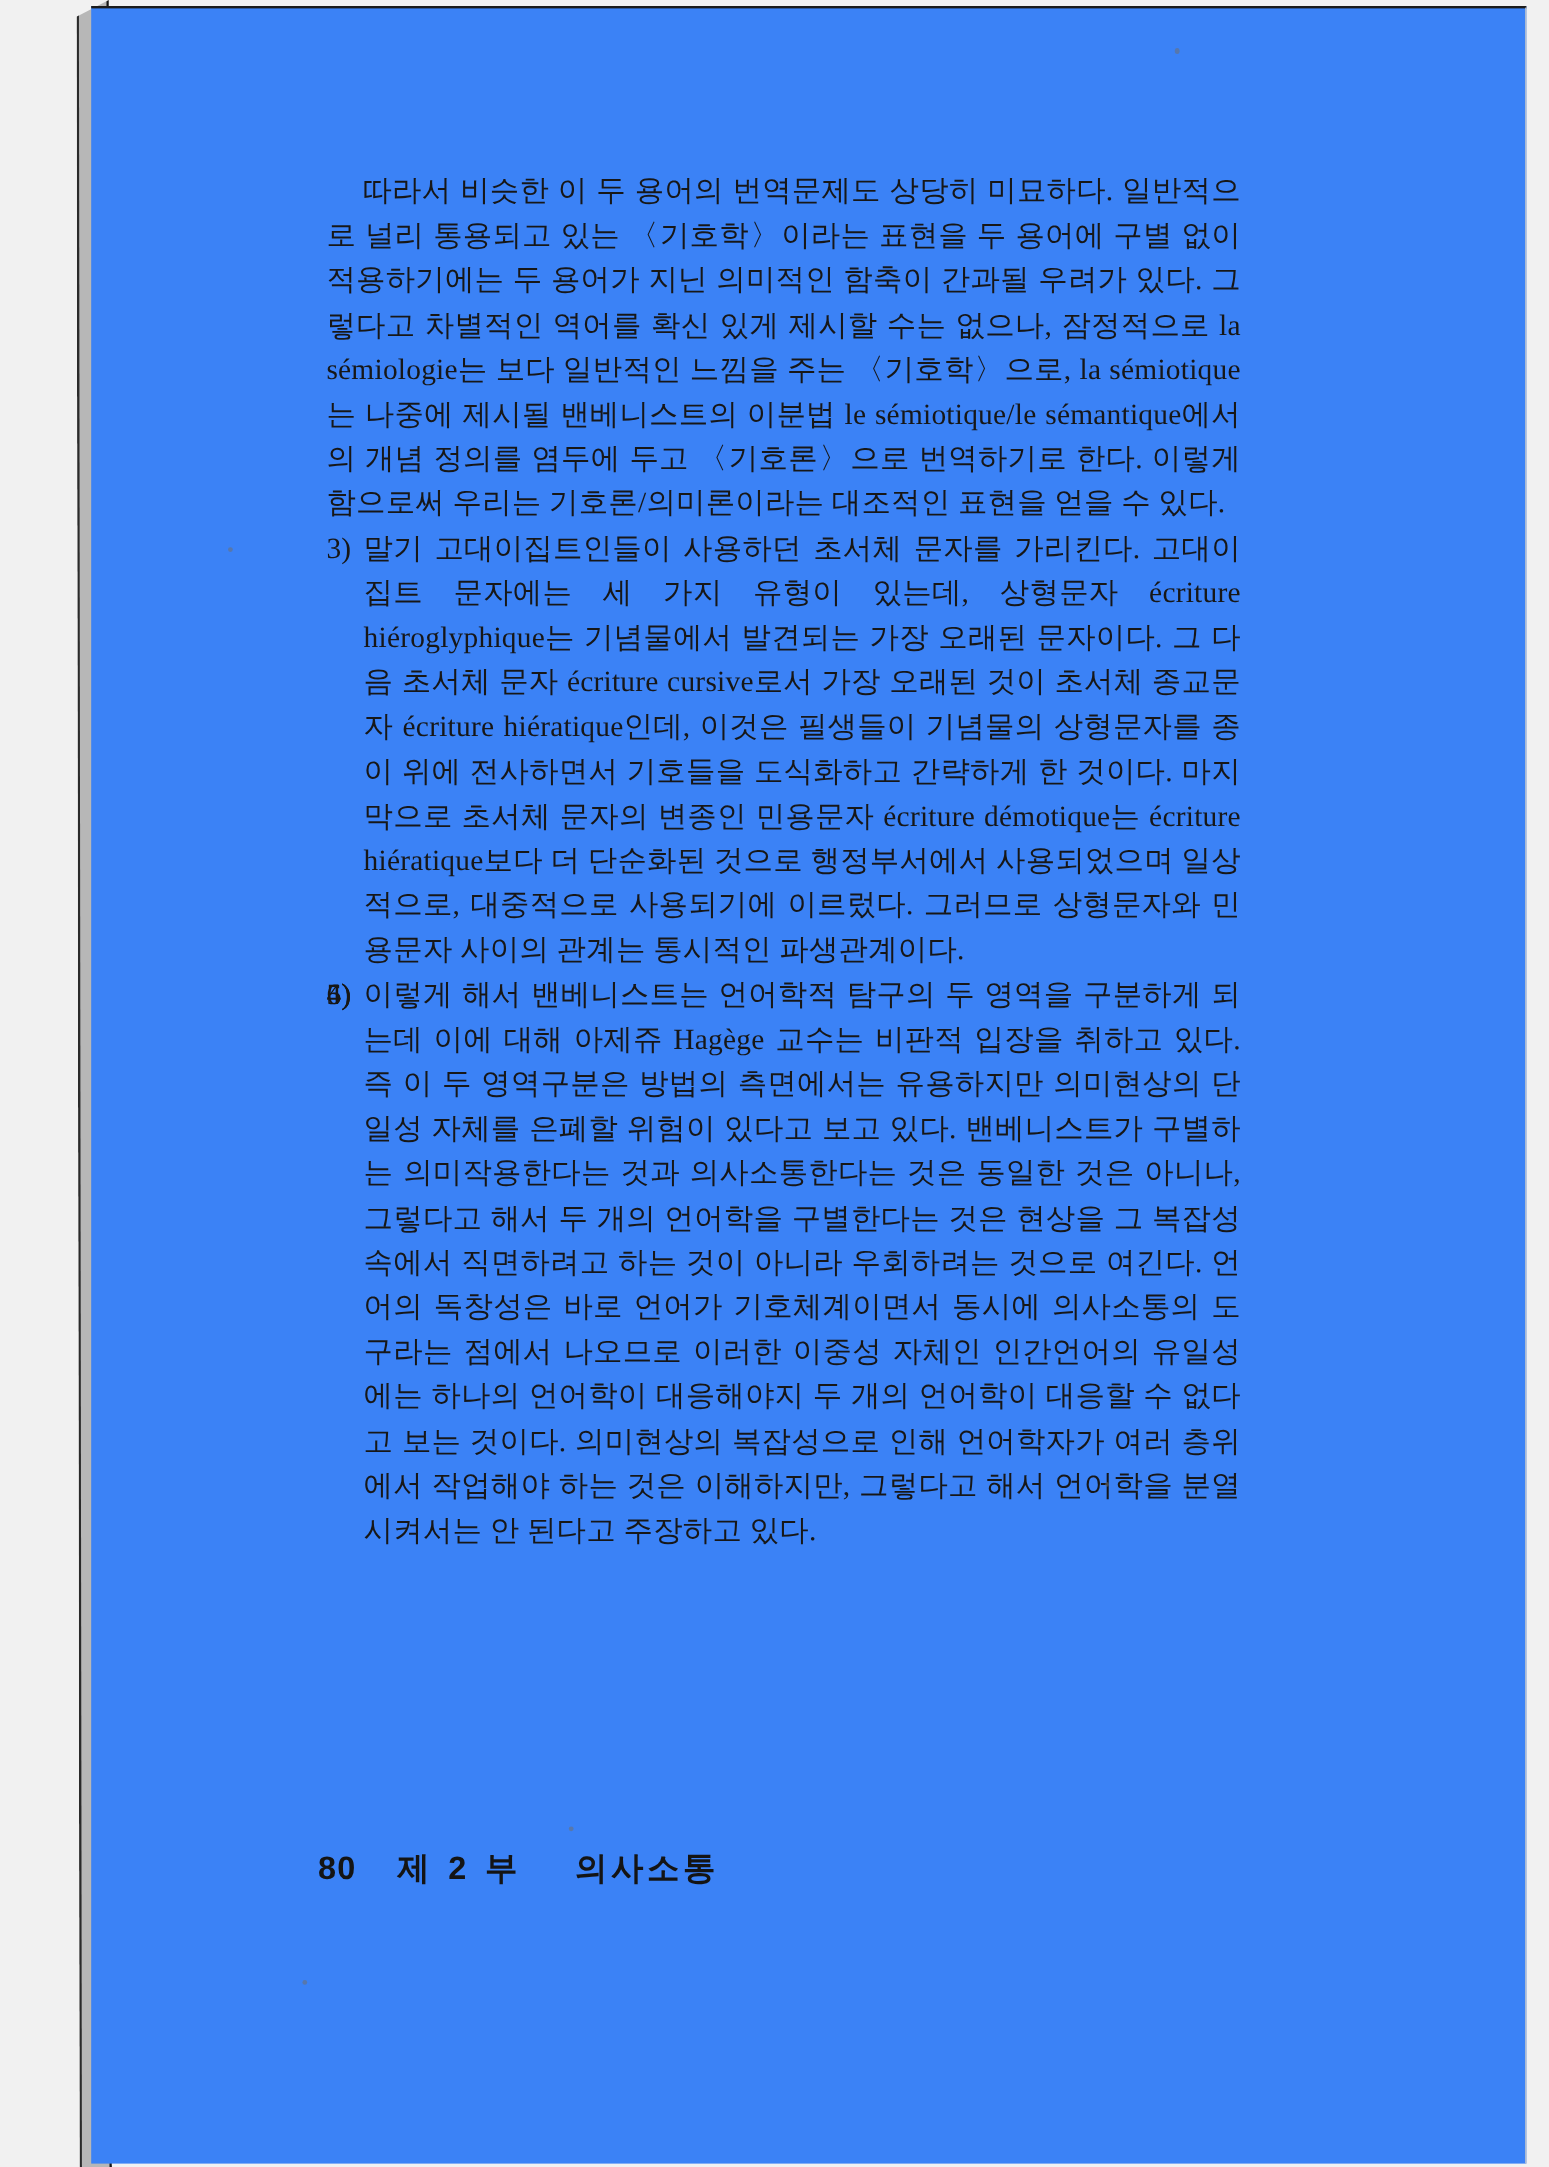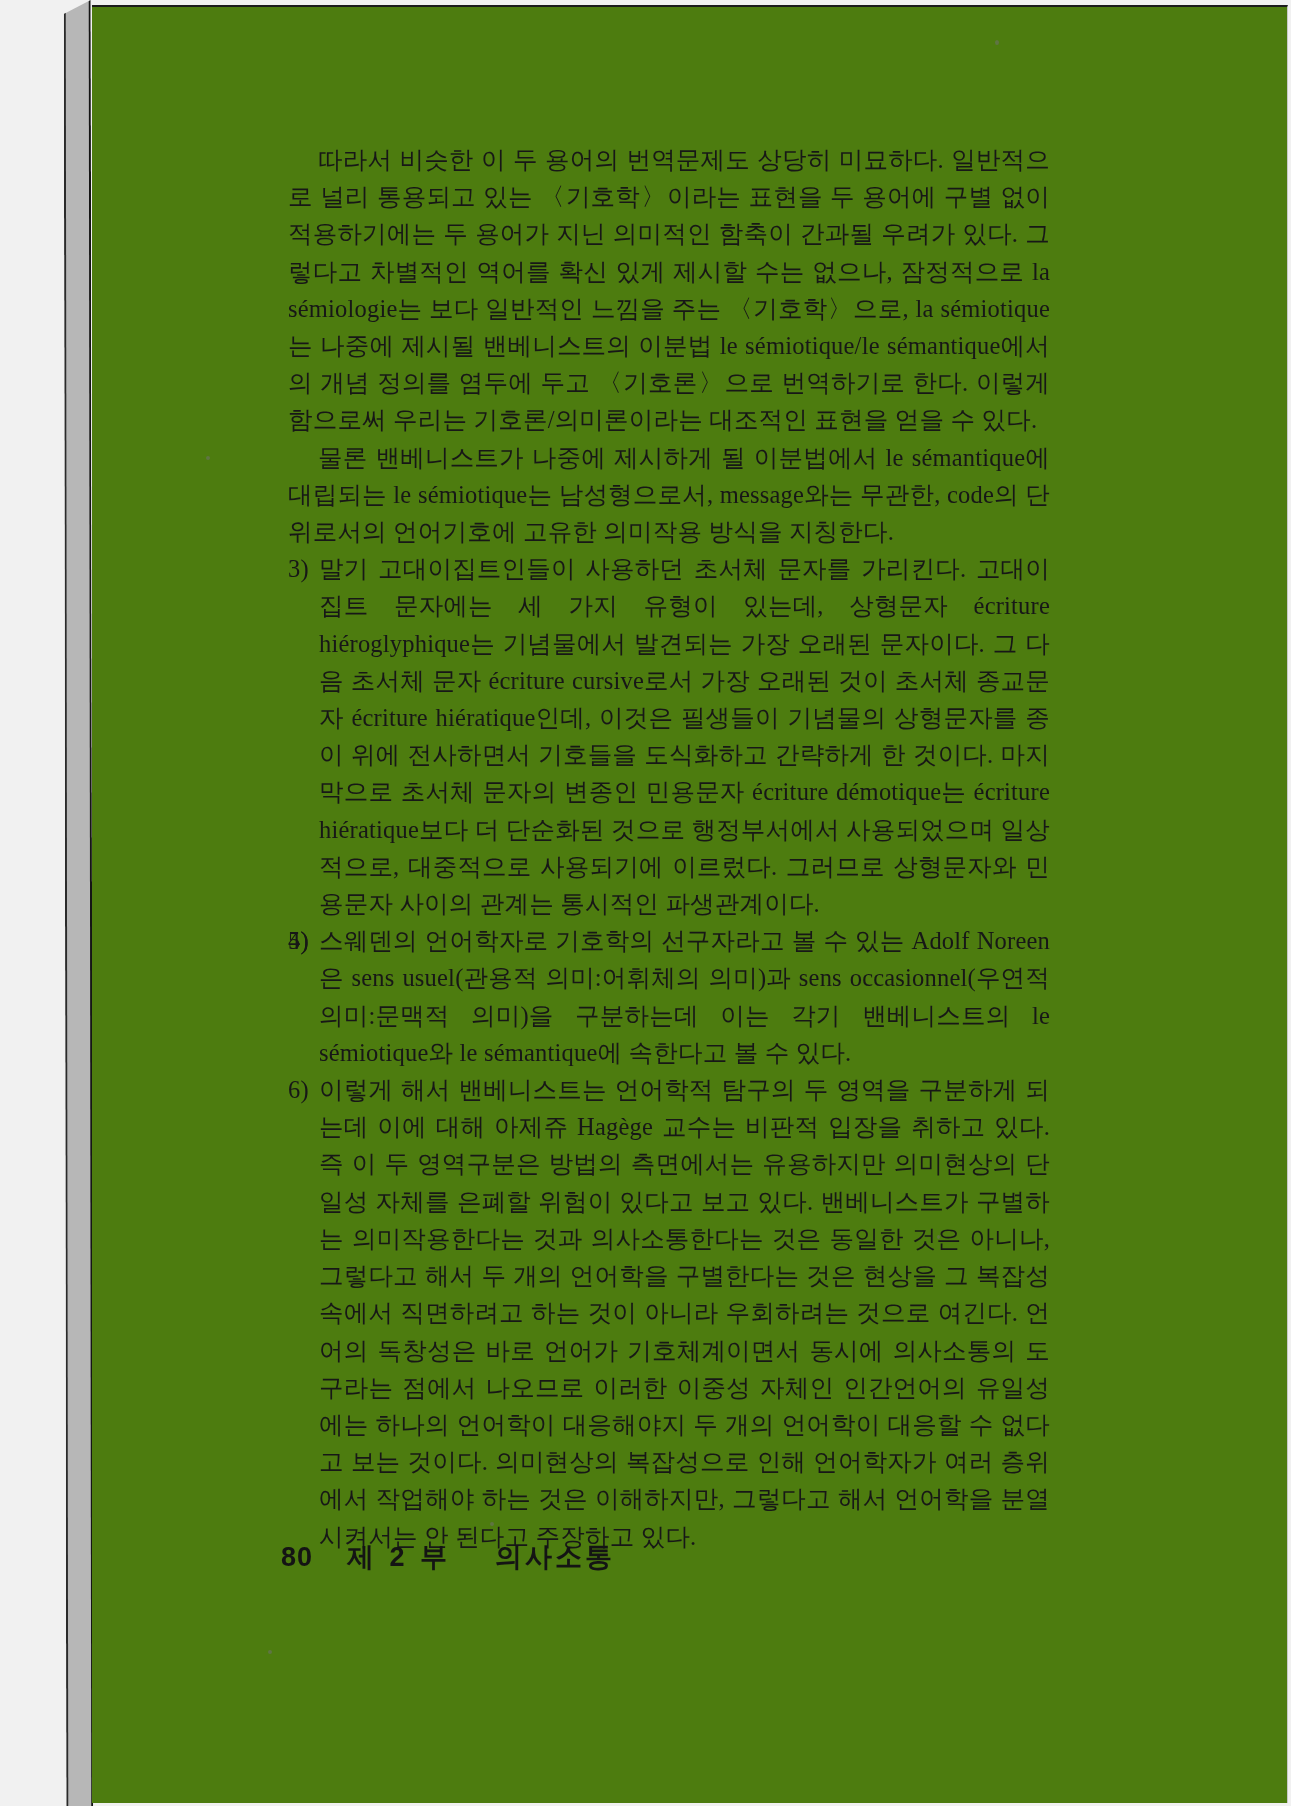--- a/index.html
+++ b/index.html
@@ -17,23 +17,23 @@
     width: 23px; height: 1806px;
     background: #b7b7b7;
     border-left: 2px solid #2a2a2a;
     border-right: 2px solid #151515;
     clip-path: polygon(0 14px, 100% 0, 100% 100%, 0 100%);
     transform: skewX(0.08deg);
   }
   
   .page {
     position: absolute;
-    left: 92px; top: 5px;
+    left: 76px; top: 5px;
     width: 1196px; height: 1798px;
-    background: #4d7c0f;
+    background: #3b82f6;
     border-top: 2px solid #1b1b1b;
     border-right: 1px solid #c9c9c9;
     box-sizing: border-box;
     text-decoration: underline;
   }
   .content {
     position: absolute;
     left: 196px; top: 134px;
     width: 762px;
     color: #171717;
@@ -80,34 +80,32 @@
 </head>
 <body>
 
 <div class="edge-strip"></div>
 
 <div class="page">
 
   <div class="content">
     <p class="para">따라서 비슷한 이 두 용어의 번역문제도 상당히 미묘하다. 일반적으로 널리 통용되고 있는 〈기호학〉이라는 표현을 두 용어에 구별 없이 적용하기에는 두 용어가 지닌 의미적인 함축이 간과될 우려가 있다. 그렇다고 차별적인 역어를 확신 있게 제시할 수는 없으나, 잠정적으로 la sémiologie는 보다 일반적인 느낌을 주는 〈기호학〉으로, la sémiotique는 나중에 제시될 밴베니스트의 이분법 le sémiotique/le sémantique에서의 개념 정의를 염두에 두고 〈기호론〉으로 번역하기로 한다. 이렇게 함으로써 우리는 기호론/의미론이라는 대조적인 표현을 얻을 수 있다.</p>
 
-    <p class="para">물론 밴베니스트가 나중에 제시하게 될 이분법에서 le sémantique에 대립되는 le sémiotique는 남성형으로서, message와는 무관한, code의 단위로서의 언어기호에 고유한 의미작용 방식을 지칭한다.</p>
 
     <p class="para numbered">
       <span class="marker">3)</span>
       <span>말기 고대이집트인들이 사용하던 초서체 문자를 가리킨다. 고대이집트 문자에는 세 가지 유형이 있는데, 상형문자 écriture hiéroglyphique는 기념물에서 발견되는 가장 오래된 문자이다. 그 다음 초서체 문자 écriture cursive로서 가장 오래된 것이 초서체 종교문자 écriture hiératique인데, 이것은 필생들이 기념물의 상형문자를 종이 위에 전사하면서 기호들을 도식화하고 간략하게 한 것이다. 마지막으로 초서체 문자의 변종인 민용문자 écriture démotique는 écriture hiératique보다 더 단순화된 것으로 행정부서에서 사용되었으며 일상적으로, 대중적으로 사용되기에 이르렀다. 그러므로 상형문자와 민용문자 사이의 관계는 통시적인 파생관계이다.</span>
     </p>
 
     <p class="para numbered">
       <span class="marker">4)</span>
     </p>
 
     <p class="para numbered">
       <span class="marker">5)</span>
-      <span>스웨덴의 언어학자로 기호학의 선구자라고 볼 수 있는 Adolf Noreen은 sens usuel(관용적 의미:어휘체의 의미)과 sens occasionnel(우연적 의미:문맥적 의미)을 구분하는데 이는 각기 밴베니스트의 le sémiotique와 le sémantique에 속한다고 볼 수 있다.</span>
     </p>
 
     <p class="para numbered">
       <span class="marker">6)</span>
       <span>이렇게 해서 밴베니스트는 언어학적 탐구의 두 영역을 구분하게 되는데 이에 대해 아제쥬 Hagège 교수는 비판적 입장을 취하고 있다. 즉 이 두 영역구분은 방법의 측면에서는 유용하지만 의미현상의 단일성 자체를 은폐할 위험이 있다고 보고 있다. 밴베니스트가 구별하는 의미작용한다는 것과 의사소통한다는 것은 동일한 것은 아니나, 그렇다고 해서 두 개의 언어학을 구별한다는 것은 현상을 그 복잡성 속에서 직면하려고 하는 것이 아니라 우회하려는 것으로 여긴다. 언어의 독창성은 바로 언어가 기호체계이면서 동시에 의사소통의 도구라는 점에서 나오므로 이러한 이중성 자체인 인간언어의 유일성에는 하나의 언어학이 대응해야지 두 개의 언어학이 대응할 수 없다고 보는 것이다. 의미현상의 복잡성으로 인해 언어학자가 여러 층위에서 작업해야 하는 것은 이해하지만, 그렇다고 해서 언어학을 분열시켜서는 안 된다고 주장하고 있다.</span>
     </p>
 
   </div>
 
   <div class="footer">

